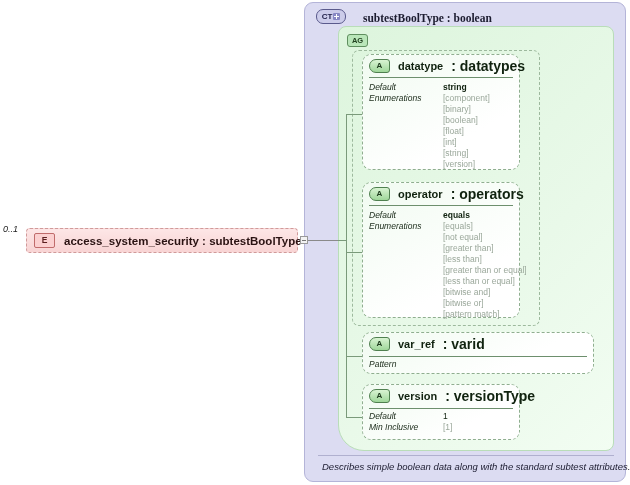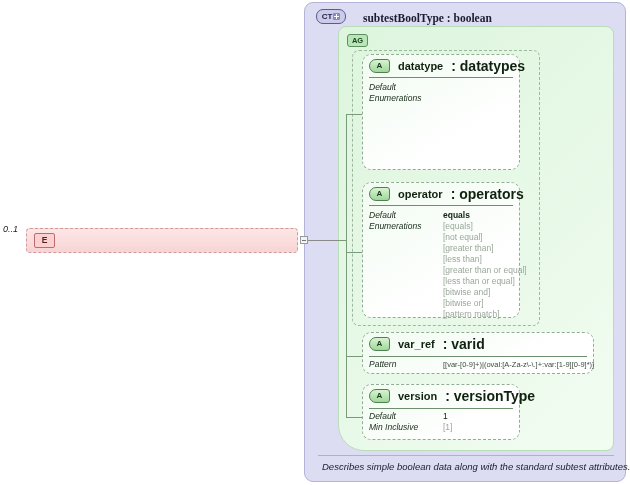--- a/index.html
+++ b/index.html
@@ -362,20 +362,30 @@
         <span class="lbl">A</span>
       </span>
       <span class="attr-name">datatype</span>
       <span class="attr-type">: datatypes</span>
     </div>
     <div class="attr-rule" style="top:22px;"></div>
     <div class="attr-facets" style="padding-top:6px;">
       <div class="facet-labels">
         <div class="facet-label">Default</div>
         <div class="facet-label">Enumerations</div>
+      </div>
+      <div class="facet-values">
+        <div class="facet-value strong">string</div>
+        <div class="facet-value">[component]</div>
+        <div class="facet-value">[binary]</div>
+        <div class="facet-value">[boolean]</div>
+        <div class="facet-value">[float]</div>
+        <div class="facet-value">[int]</div>
+        <div class="facet-value">[string]</div>
+        <div class="facet-value">[version]</div>
       </div>
     </div>
   </div>
 
   <div class="attr-box" id="box-operator">
     <div class="attr-head">
       <span class="a-icon">
         <span class="lbl">A</span>
       </span>
       <span class="attr-name">operator</span>
@@ -408,23 +418,20 @@
         <span class="lbl">A</span>
       </span>
       <span class="attr-name">var_ref</span>
       <span class="attr-type">: varid</span>
     </div>
     <div class="attr-rule" style="top:23px;"></div>
     <div class="attr-facets" style="padding-top:5px;">
       <div class="facet-labels">
         <div class="facet-label">Pattern</div>
       </div>
-      <div class="facet-values">
-        <div class="pattern-value">[[var-[0-9]+)|(oval:[A-Za-z\-\.]+:var:[1-9][0-9]*)]</div>
-      </div>
     </div>
   </div>
 
   <div class="attr-box" id="box-version">
     <div class="attr-head">
       <span class="a-icon">
         <span class="lbl">A</span>
       </span>
       <span class="attr-name">version</span>
       <span class="attr-type">: versionType</span>
@@ -441,20 +448,21 @@
       </div>
     </div>
   </div>
 
   <div class="mult-label">0..1</div>
 
   <div class="elem-box">
     <span class="e-icon">
       <span class="lbl">E</span>
     </span>
+    <span class="elem-label">access_system_security : subtestBoolType</span>
   </div>
 
   <div class="conn-stub"></div>
   <div class="conn-line" style="left:308px; top:240px; width:30px; height:1px;"></div>
 
   <div class="footer-rule"></div>
   <div class="footer-note">Describes simple boolean data along with the standard subtest attributes.</div>
 
 </div>
 

